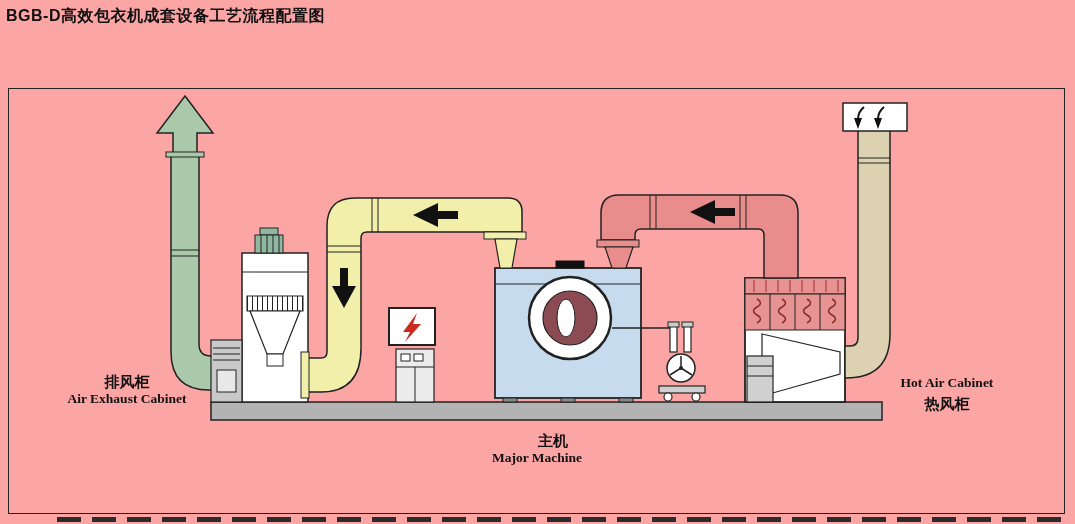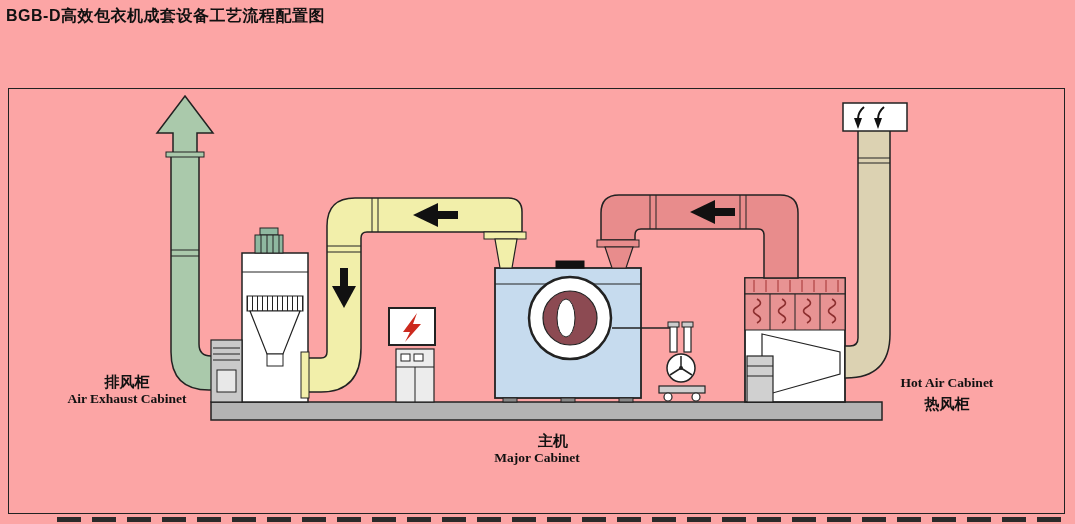--- a/index.html
+++ b/index.html
@@ -194,19 +194,19 @@
         <path d="M884,107 Q878,112 878,119" stroke="#111" stroke-width="2" fill="none"></path>
         <polygon points="874,118 882,118 878,129" fill="#111"></polygon>
       </g>
     </g>
   </svg>
 
   <div class="lbl zh" style="left:127px;top:374px;">排风柜</div>
   <div class="lbl en" style="left:127px;top:392px;">Air Exhaust Cabinet</div>
 
   <div class="lbl zh" style="left:553px;top:433px;">主机</div>
-  <div class="lbl en" style="left:537px;top:451px;">Major Cabinet</div>
+  <div class="lbl en" style="left:537px;top:451px;">Major Machine</div>
 
   <div class="lbl zh" style="left:947px;top:396px;text-align:right;">热风柜</div>
   <div class="lbl en" style="left:947px;top:376px;">Hot Air Cabinet</div>
 
   <div class="dashes"></div>
 </div>
 
 </body></html>

